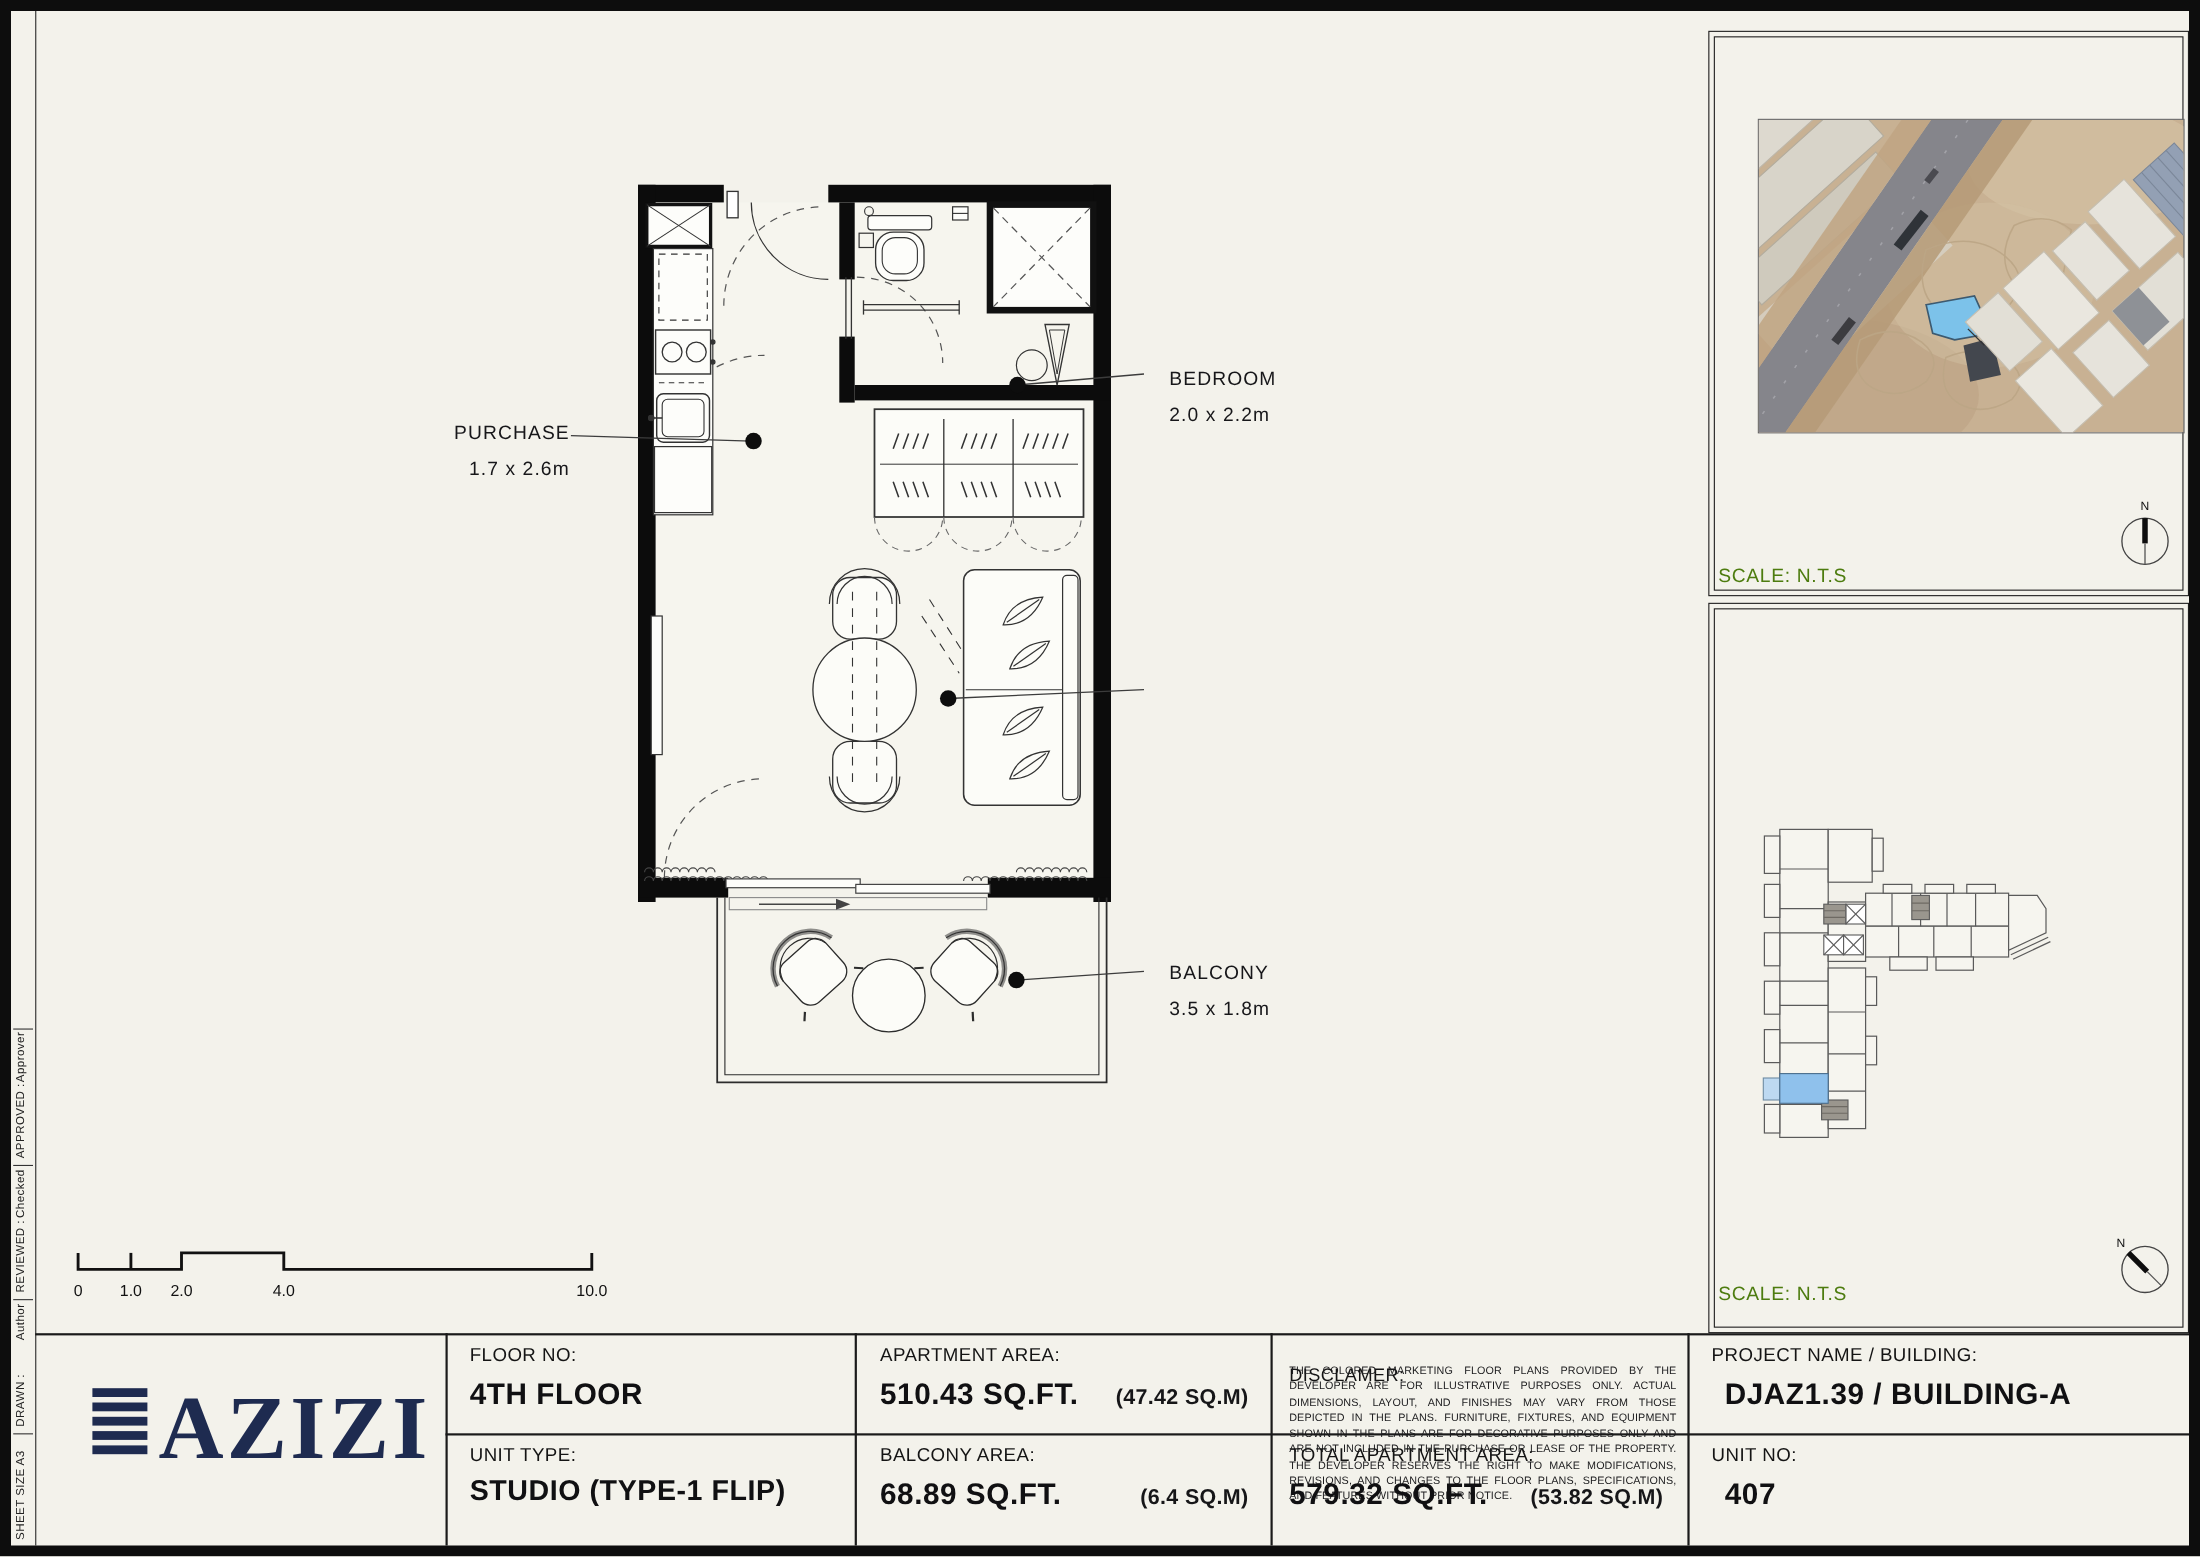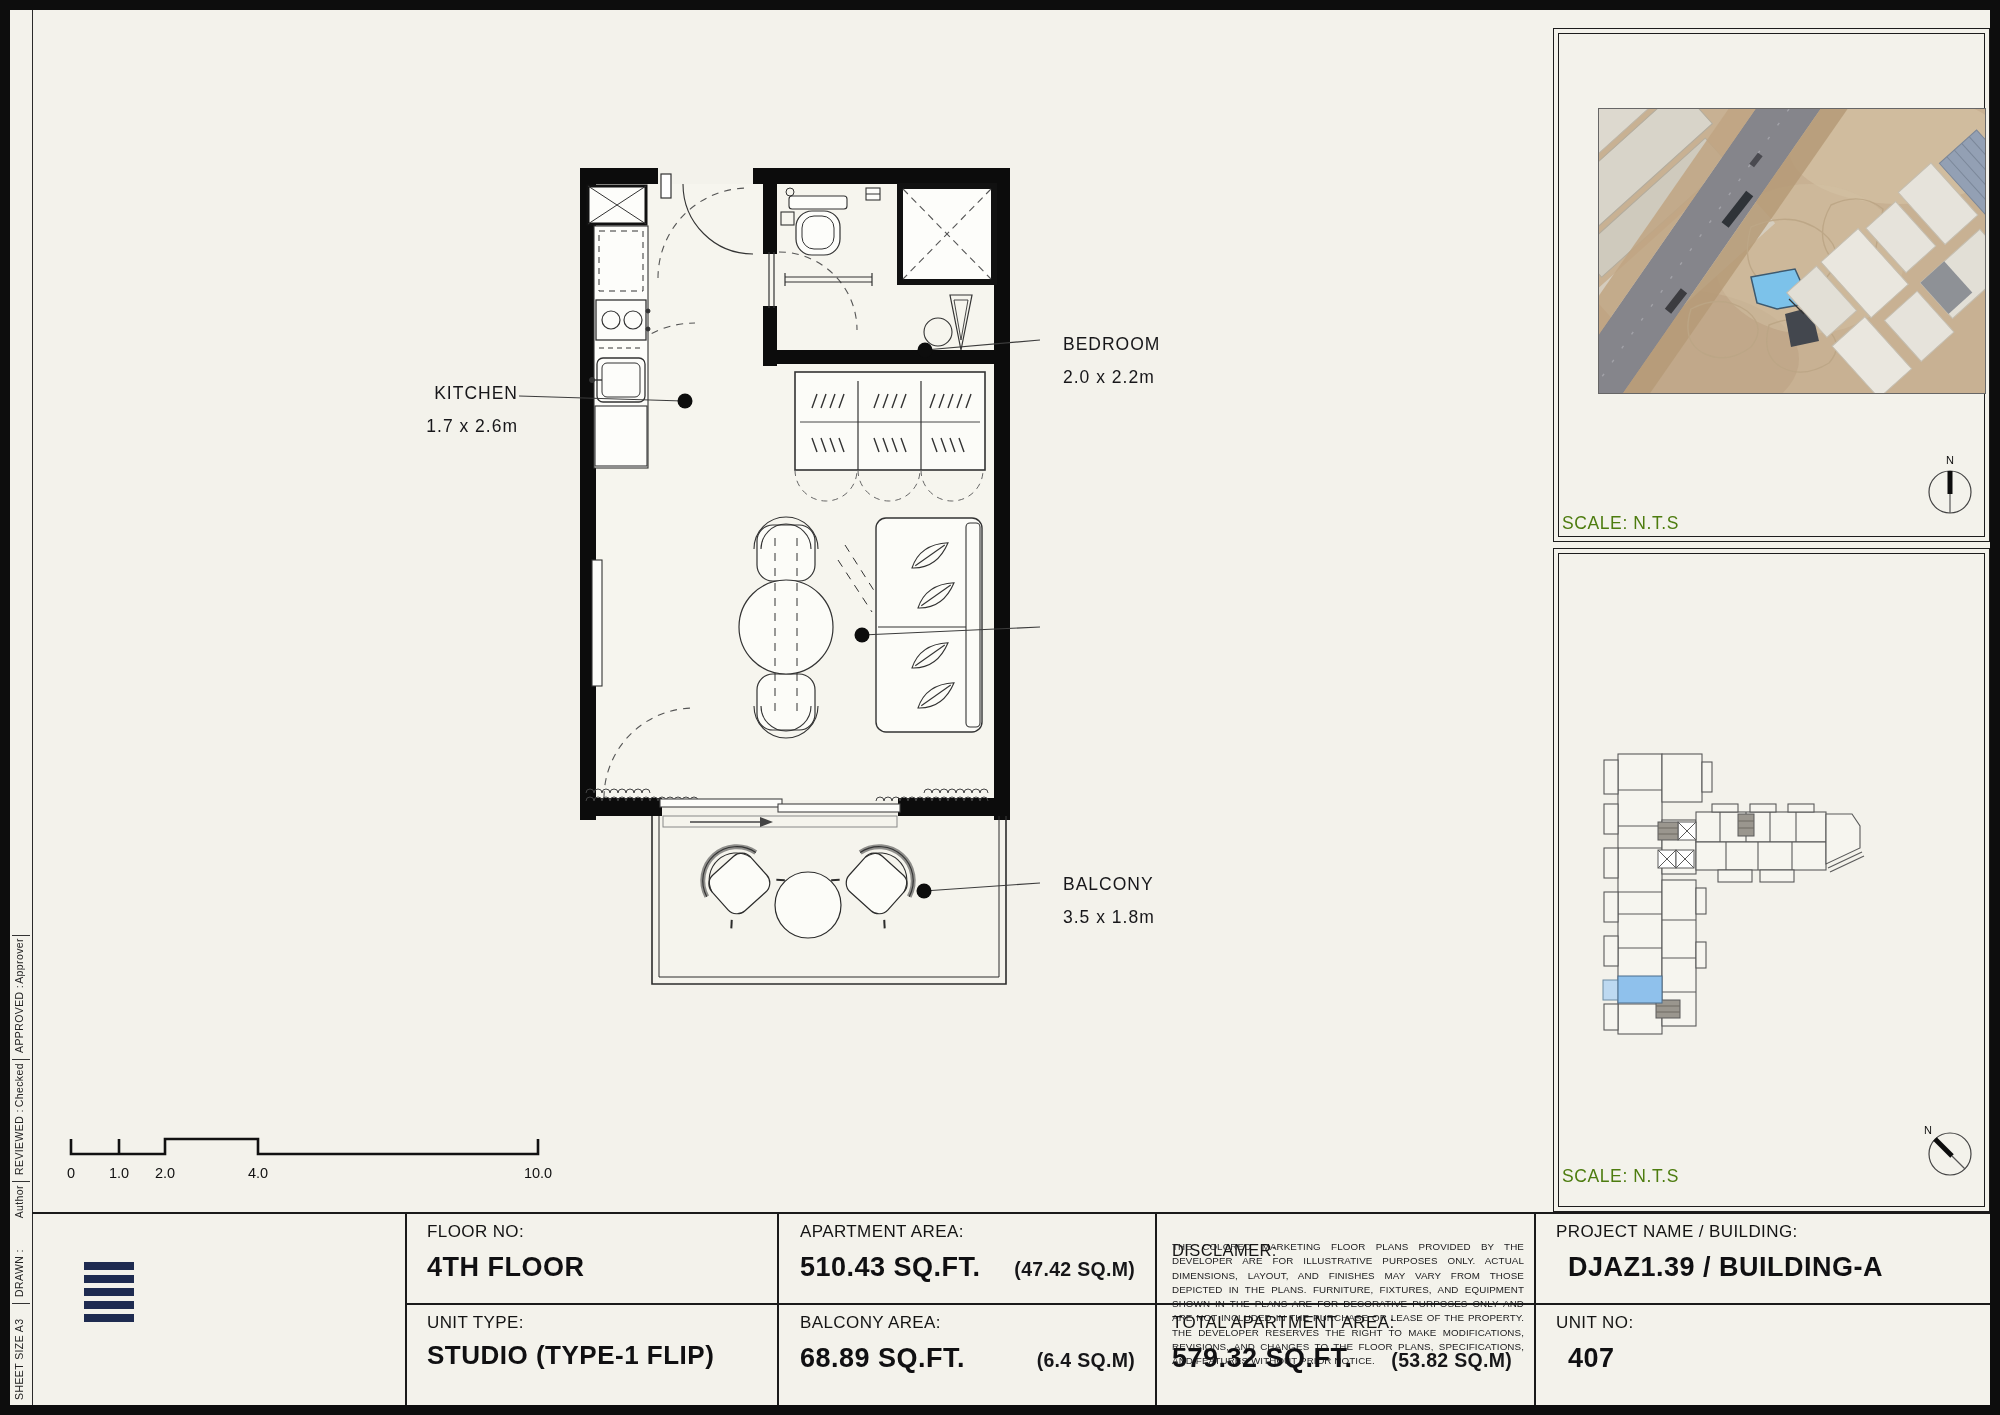--- a/index.html
+++ b/index.html
@@ -257,21 +257,21 @@
       <line x1="925" y1="350" x2="1040" y2="340"></line>
         <circle cx="925" cy="350" r="7.5" fill="#0d0d0d" stroke="none"></circle>
       <line x1="862" y1="635" x2="1040" y2="627"></line>
         <circle cx="862" cy="635" r="7.5" fill="#0d0d0d" stroke="none"></circle>
       <line x1="924" y1="891" x2="1040" y2="883"></line>
         <circle cx="924" cy="891" r="7.5" fill="#0d0d0d" stroke="none"></circle>
     </g>
   </svg>
 
   <div class="room-label right" style="left:368px;top:377px;width:150px;">
-    <div>KITCHEN</div>
+    <div>PURCHASE</div>
     <div>1.7 x 2.6m</div>
   </div>
   <div class="room-label" style="left:1063px;top:328px;">
     <div>BEDROOM</div>
     <div>2.0 x 2.2m</div>
   </div>
   <div class="room-label" style="left:1063px;top:868px;">
     <div>BALCONY</div>
     <div>3.5 x 1.8m</div>
   </div>
@@ -441,20 +441,21 @@
   <div class="tb-line-v" style="left:1534px;top:1212px;height:193px;"></div>
 
   <div class="logo">
     <div class="logo-bars">
       <div class="logo-bar"></div>
         <div class="logo-bar"></div>
         <div class="logo-bar"></div>
       <div class="logo-bar"></div>
         <div class="logo-bar"></div>
     </div>
+    <div class="logo-text">AZIZI</div>
   </div>
 
   <div class="tb-label" style="left:427px;top:1222px;">FLOOR NO:</div>
   <div class="tb-big" style="left:427px;top:1252px;">4TH FLOOR</div>
   <div class="tb-label" style="left:427px;top:1313px;">UNIT TYPE:</div>
   <div class="tb-big" style="left:427px;top:1340px;font-size:26px;">STUDIO (TYPE-1 FLIP)</div>
 
   <div class="tb-label" style="left:800px;top:1222px;">APARTMENT AREA:</div>
   <div class="tb-flex" style="left:800px;top:1252px;width:335px;">
     <span class="tb-big" style="position:static;">510.43 SQ.FT.</span>

